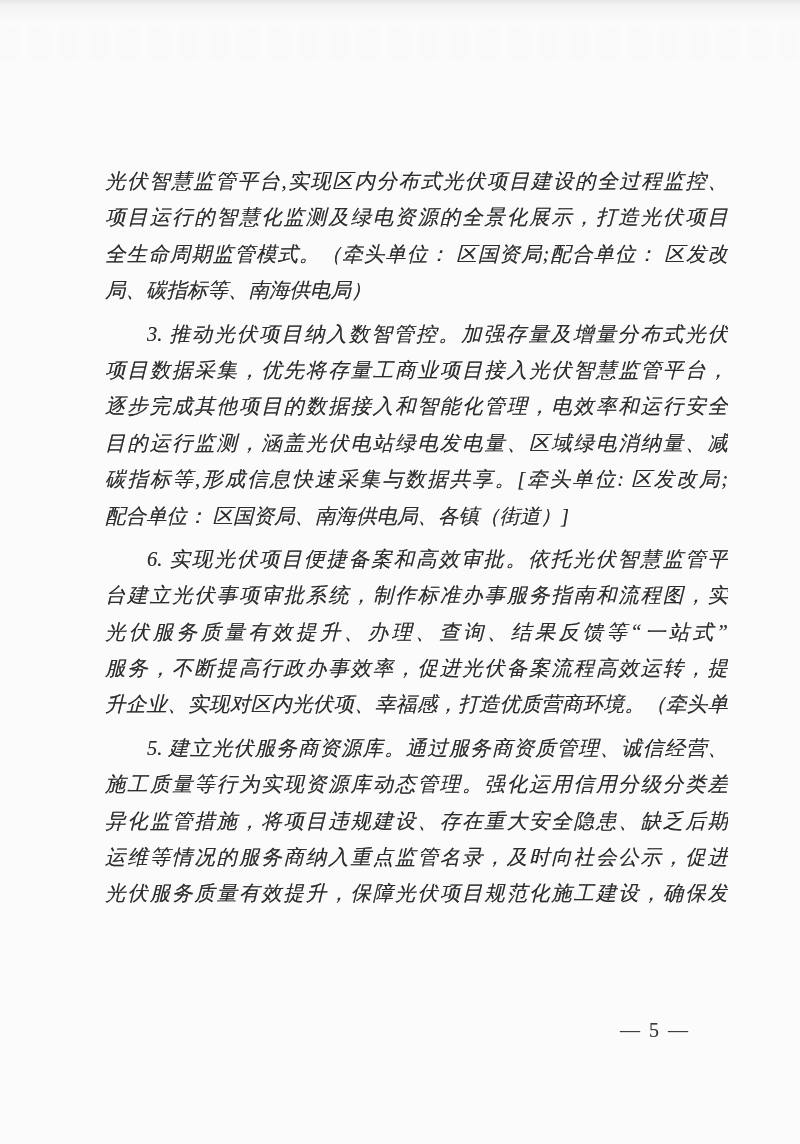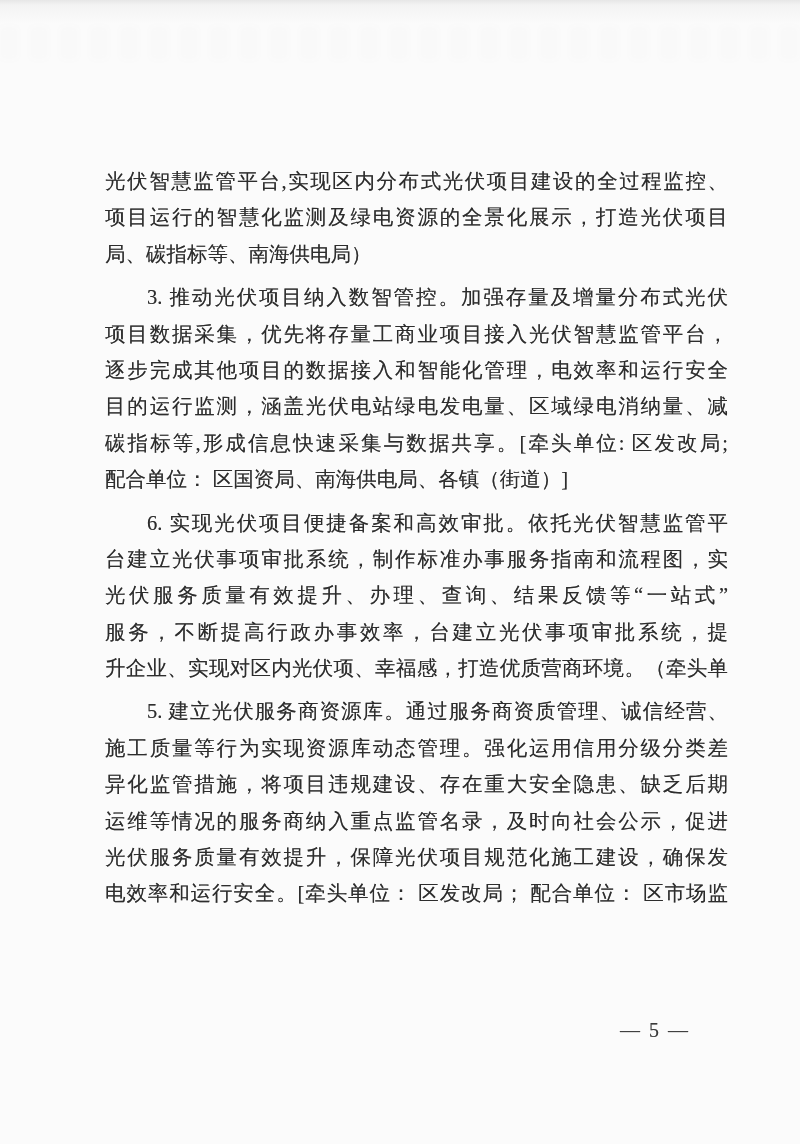--- a/index.html
+++ b/index.html
@@ -35,20 +35,21 @@
   }
   .paragraph{margin:0 0 7px 0;}
   .line{
     line-height:36.4px;
     height:36.4px;
     overflow:hidden;
     white-space:normal;
     text-align:justify;
     text-align-last:justify;
     text-shadow:0 0 0.6px rgba(45,45,45,0.55);
+    font-style:italic;
   }
   .line.last{text-align-last:left;}
   .line.indent{text-indent:42px;}
   .page-number{
     position:absolute;
     top:1019px;right:110px;
     font-size:20px;
     color:#3a3a3a;
     letter-spacing:2px;
     text-shadow:0 0 0.5px rgba(58,58,58,0.5);
@@ -56,40 +57,40 @@
 </style>
 </head>
 <body>
 
 <div class="page">
   <div class="scan-ghost"></div>
   <main class="body-text" id="paragraphs">
       <div class="paragraph">
         <div class="line">光伏智慧监管平台,实现区内分布式光伏项目建设的全过程监控、</div>
         <div class="line">项目运行的智慧化监测及绿电资源的全景化展示，打造光伏项目</div>
+        <div class="line">全生命周期监管模式。（牵头单位： 区国资局;配合单位： 区发改</div>
         <div class="line last">局、碳指标等、南海供电局）</div>
       </div>
       <div class="paragraph">
         <div class="line indent">3. 推动光伏项目纳入数智管控。加强存量及增量分布式光伏</div>
         <div class="line">项目数据采集，优先将存量工商业项目接入光伏智慧监管平台，</div>
         <div class="line">逐步完成其他项目的数据接入和智能化管理，电效率和运行安全</div>
         <div class="line">目的运行监测，涵盖光伏电站绿电发电量、区域绿电消纳量、减</div>
         <div class="line">碳指标等,形成信息快速采集与数据共享。[牵头单位: 区发改局;</div>
         <div class="line last">配合单位： 区国资局、南海供电局、各镇（街道）]</div>
       </div>
       <div class="paragraph">
         <div class="line indent">6. 实现光伏项目便捷备案和高效审批。依托光伏智慧监管平</div>
         <div class="line">台建立光伏事项审批系统，制作标准办事服务指南和流程图，实</div>
         <div class="line">光伏服务质量有效提升、办理、查询、结果反馈等“一站式”</div>
-        <div class="line">服务，不断提高行政办事效率，台建立光伏事项审批系统，提</div>
+        <div class="line">服务，不断提高行政办事效率，促进光伏备案流程高效运转，提</div>
         <div class="line">升企业、实现对区内光伏项、幸福感，打造优质营商环境。（牵头单</div>
       </div>
       <div class="paragraph">
         <div class="line indent">5. 建立光伏服务商资源库。通过服务商资质管理、诚信经营、</div>
         <div class="line">施工质量等行为实现资源库动态管理。强化运用信用分级分类差</div>
         <div class="line">异化监管措施，将项目违规建设、存在重大安全隐患、缺乏后期</div>
         <div class="line">运维等情况的服务商纳入重点监管名录，及时向社会公示，促进</div>
         <div class="line">光伏服务质量有效提升，保障光伏项目规范化施工建设，确保发</div>
-        <div class="line">电效率和运行安全。[牵头单位： 区发改局； 配合单位： 区市场监</div>
       </div>
     </main>
   <div class="page-number">— 5 —</div>
 </div>
 
 </body></html>

